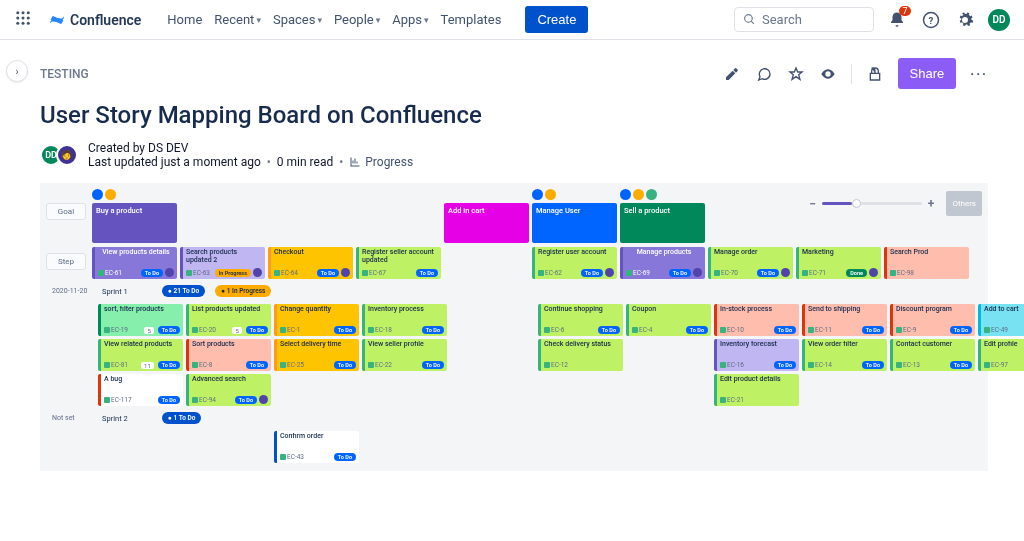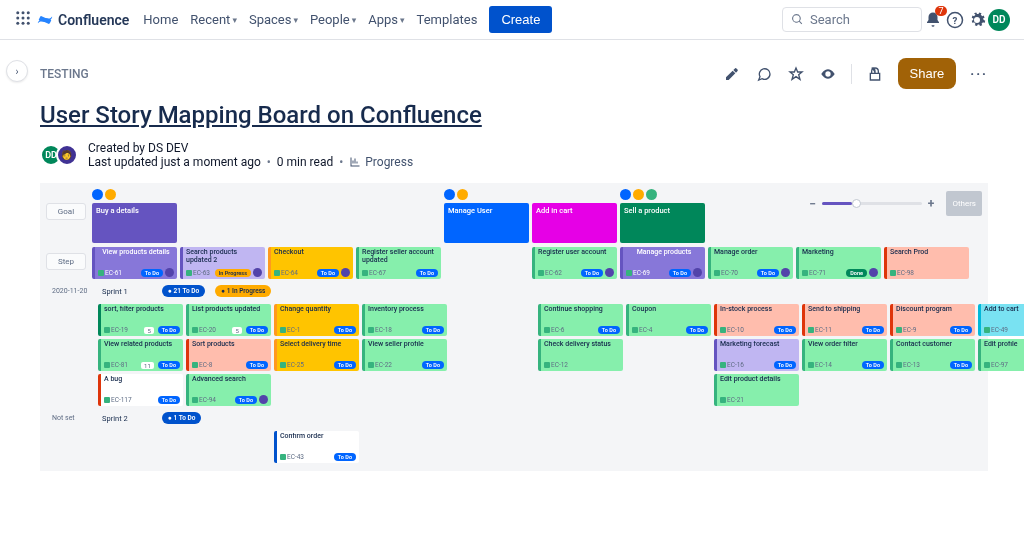--- a/index.html
+++ b/index.html
@@ -1,19 +1,19 @@
 <!DOCTYPE html>
 <html><head>
 <meta charset="utf-8">
 <style>
 * { box-sizing: border-box; margin: 0; padding: 0; }
 body { font-family: -apple-system, BlinkMacSystemFont, "Segoe UI", Roboto, sans-serif; font-size: 13px; color: #172B4D; background: #fff; width: 1024px; height: 541px; overflow: hidden; }
 
 
-.topnav { height: 40px; border-bottom: 1px solid #dfe1e6; display: flex; align-items: center; padding: 0 14px; gap: 0; }
+.topnav { height: 40px; border-bottom: 1px solid #dfe1e6; display: flex; align-items: center; padding: 0 14px; gap: 12px; }
 .grid-icon svg { width: 18px; height: 18px; fill: #42526E; }
 .conf-logo { display: flex; align-items: center; gap: 4px; margin-left: 4px; margin-right: 8px; }
 .conf-logo svg { width: 18px; height: 18px; }
 .conf-logo-text { font-weight: 600; color: #253858; font-size: 14px; }
 .navitem { color: #42526E; padding: 4px 6px; font-size: 13px; display: flex; align-items: center; gap: 2px; cursor: pointer; }
 .navitem .chev { font-size: 9px; color: #6B778C; }
 .create-btn { background: #0052CC; color: #fff; border: none; border-radius: 3px; padding: 6px 12px; font-weight: 500; cursor: pointer; margin-left: 6px; font-size: 13px; }
 .nav-spacer { flex: 1; }
 .search-box { display: flex; align-items: center; border: 1px solid #dfe1e6; border-radius: 4px; padding: 4px 8px; width: 140px; color: #6B778C; font-size: 13px; gap: 6px; }
 .search-box svg { width: 13px; height: 13px; fill: #6B778C; }
@@ -27,24 +27,24 @@
 
 .main { padding: 18px 36px 0 40px; }
 
 
 .page-header { display: flex; align-items: center; }
 .breadcrumb { font-size: 12px; color: #6B778C; font-weight: 500; }
 .page-actions { margin-left: auto; display: flex; align-items: center; gap: 14px; }
 .page-actions .ic { width: 18px; height: 18px; display: flex; align-items: center; justify-content: center; cursor: pointer; }
 .page-actions .ic svg { width: 16px; height: 16px; fill: #42526E; }
 .divider { width: 1px; height: 20px; background: #dfe1e6; }
-.share-btn { background: #a16207; color: #fff; border: none; border-radius: 8px; padding: 8px 12px; font-weight: 500; cursor: pointer; font-size: 13px; }
+.share-btn { background: #8b5cf6; color: #fff; border: none; border-radius: 3px; padding: 8px 12px; font-weight: 500; cursor: pointer; font-size: 13px; }
 .more-btn { cursor: pointer; color: #42526E; letter-spacing: 2px; font-weight: bold; }
 
-.page-title { font-size: 24px; font-weight: 500; color: #172B4D; margin-top: 12px; text-decoration: underline; }
+.page-title { font-size: 24px; font-weight: 500; color: #172B4D; margin-top: 12px; }
 
 .meta-row { display: flex; align-items: center; gap: 10px; margin-top: 12px; }
 .meta-avatars { display: flex; }
 .mav { width: 22px; height: 22px; border-radius: 50%; display: flex; align-items: center; justify-content: center; font-size: 9px; font-weight: 600; color: #fff; border: 2px solid #fff; }
 .mav:nth-child(2){ margin-left: -6px; }
 .meta-text { font-size: 12px; color: #0f172a; }
 .meta-sep { color: #6B778C; font-size: 12px; }
 .analytics { font-size: 12px; color: #42526E; display: flex; align-items: center; gap: 4px; }
 .analytics svg { width: 12px; height: 12px; fill: #42526E; }
 
@@ -77,21 +77,21 @@
 .status.todo { background: #0065FF; }
 .status.prog { background: #FFAB00; color:#172B4D; }
 .status.done { background: #00875A; }
 .card .av { width: 9px; height: 9px; border-radius: 50%; background: #5243AA; flex-shrink: 0; }
 .step-row .card { height: 32px; }
 
 .bg-purple { background: #8777D9; color: #fff; border-left-color:#6554C0;text-align:center; }
 .bg-purple .title, .bg-purple .key { color: #fff; }
 .bg-lpurple { background: #C0B6F2; border-left-color:#6554C0; }
 .bg-yellow { background: #FFC400; border-left-color:#FF991F; }
-.bg-white { background: #86efac; border-left-color:#36B37E; }
+.bg-white { background: #bef264; border-left-color:#36B37E; }
 .bg-salmon { background: #FFBDAD; border-left-color:#DE350B; }
 .bg-mint { background: #86efac; border-left-color:#00875A; }
 .bg-cyan { background: #79E2F2; border-left-color:#00B8D9; }
 .bg-wred { background: #fff; border-left-color:#DE350B; }
 .bg-dblue { background:#fff; border-left-color:#0052CC;}
 
 .sprint-head { display:flex; align-items:center; gap:10px; padding: 6px 0 4px 6px; font-size:8px; color:#172B4D;}
 .sprint-date { width:40px; font-size:7px; color:#5E6C84;}
 .sprint-name { width:50px; font-size:7.5px;}
 .pill { font-size:6.5px; padding:2px 6px; border-radius:8px; color:#fff; font-weight:600;}
@@ -256,35 +256,35 @@
     </div>
 
     <div class="row">
       <div class="row-label">Goal</div>
       <div class="cols" id="goal-cols">
           <div class="col">
             <div class="goal-icons">
               <span class="gi b"></span>
               <span class="gi y"></span>
             </div>
-            <div class="goal-card purple">Buy a details</div>
+            <div class="goal-card purple">Buy a product</div>
           </div>
           <div class="col"></div>
           <div class="col"></div>
           <div class="col"></div>
           <div class="col">
+            <div class="goal-icons"></div>
+            <div class="goal-card magenta">Add in cart</div>
+          </div>
+          <div class="col">
             <div class="goal-icons">
               <span class="gi b"></span>
               <span class="gi y"></span>
             </div>
             <div class="goal-card blue">Manage User</div>
-          </div>
-          <div class="col">
-            <div class="goal-icons"></div>
-            <div class="goal-card magenta">Add in cart</div>
           </div>
           <div class="col">
             <div class="goal-icons">
               <span class="gi b"></span>
               <span class="gi y"></span>
               <span class="gi g"></span>
             </div>
             <div class="goal-card green">Sell a product</div>
           </div>
           <div class="col"></div>
@@ -582,21 +582,21 @@
                 <div class="title">Check delivery status</div>
                 <div class="foot">
                   <span class="key">EC-12</span>
                   <span style="display:flex;align-items:center;gap:2px;"></span>
                 </div>
               </div>
             </div>
             <div class="col"></div>
             <div class="col">
               <div class="card bg-lpurple">
-                <div class="title">Marketing forecast</div>
+                <div class="title">Inventory forecast</div>
                 <div class="foot">
                   <span class="key">EC-16</span>
                   <span style="display:flex;align-items:center;gap:2px;">
                     <span class="status todo">To Do</span>
                   </span>
                 </div>
               </div>
             </div>
             <div class="col">
               <div class="card bg-white">

